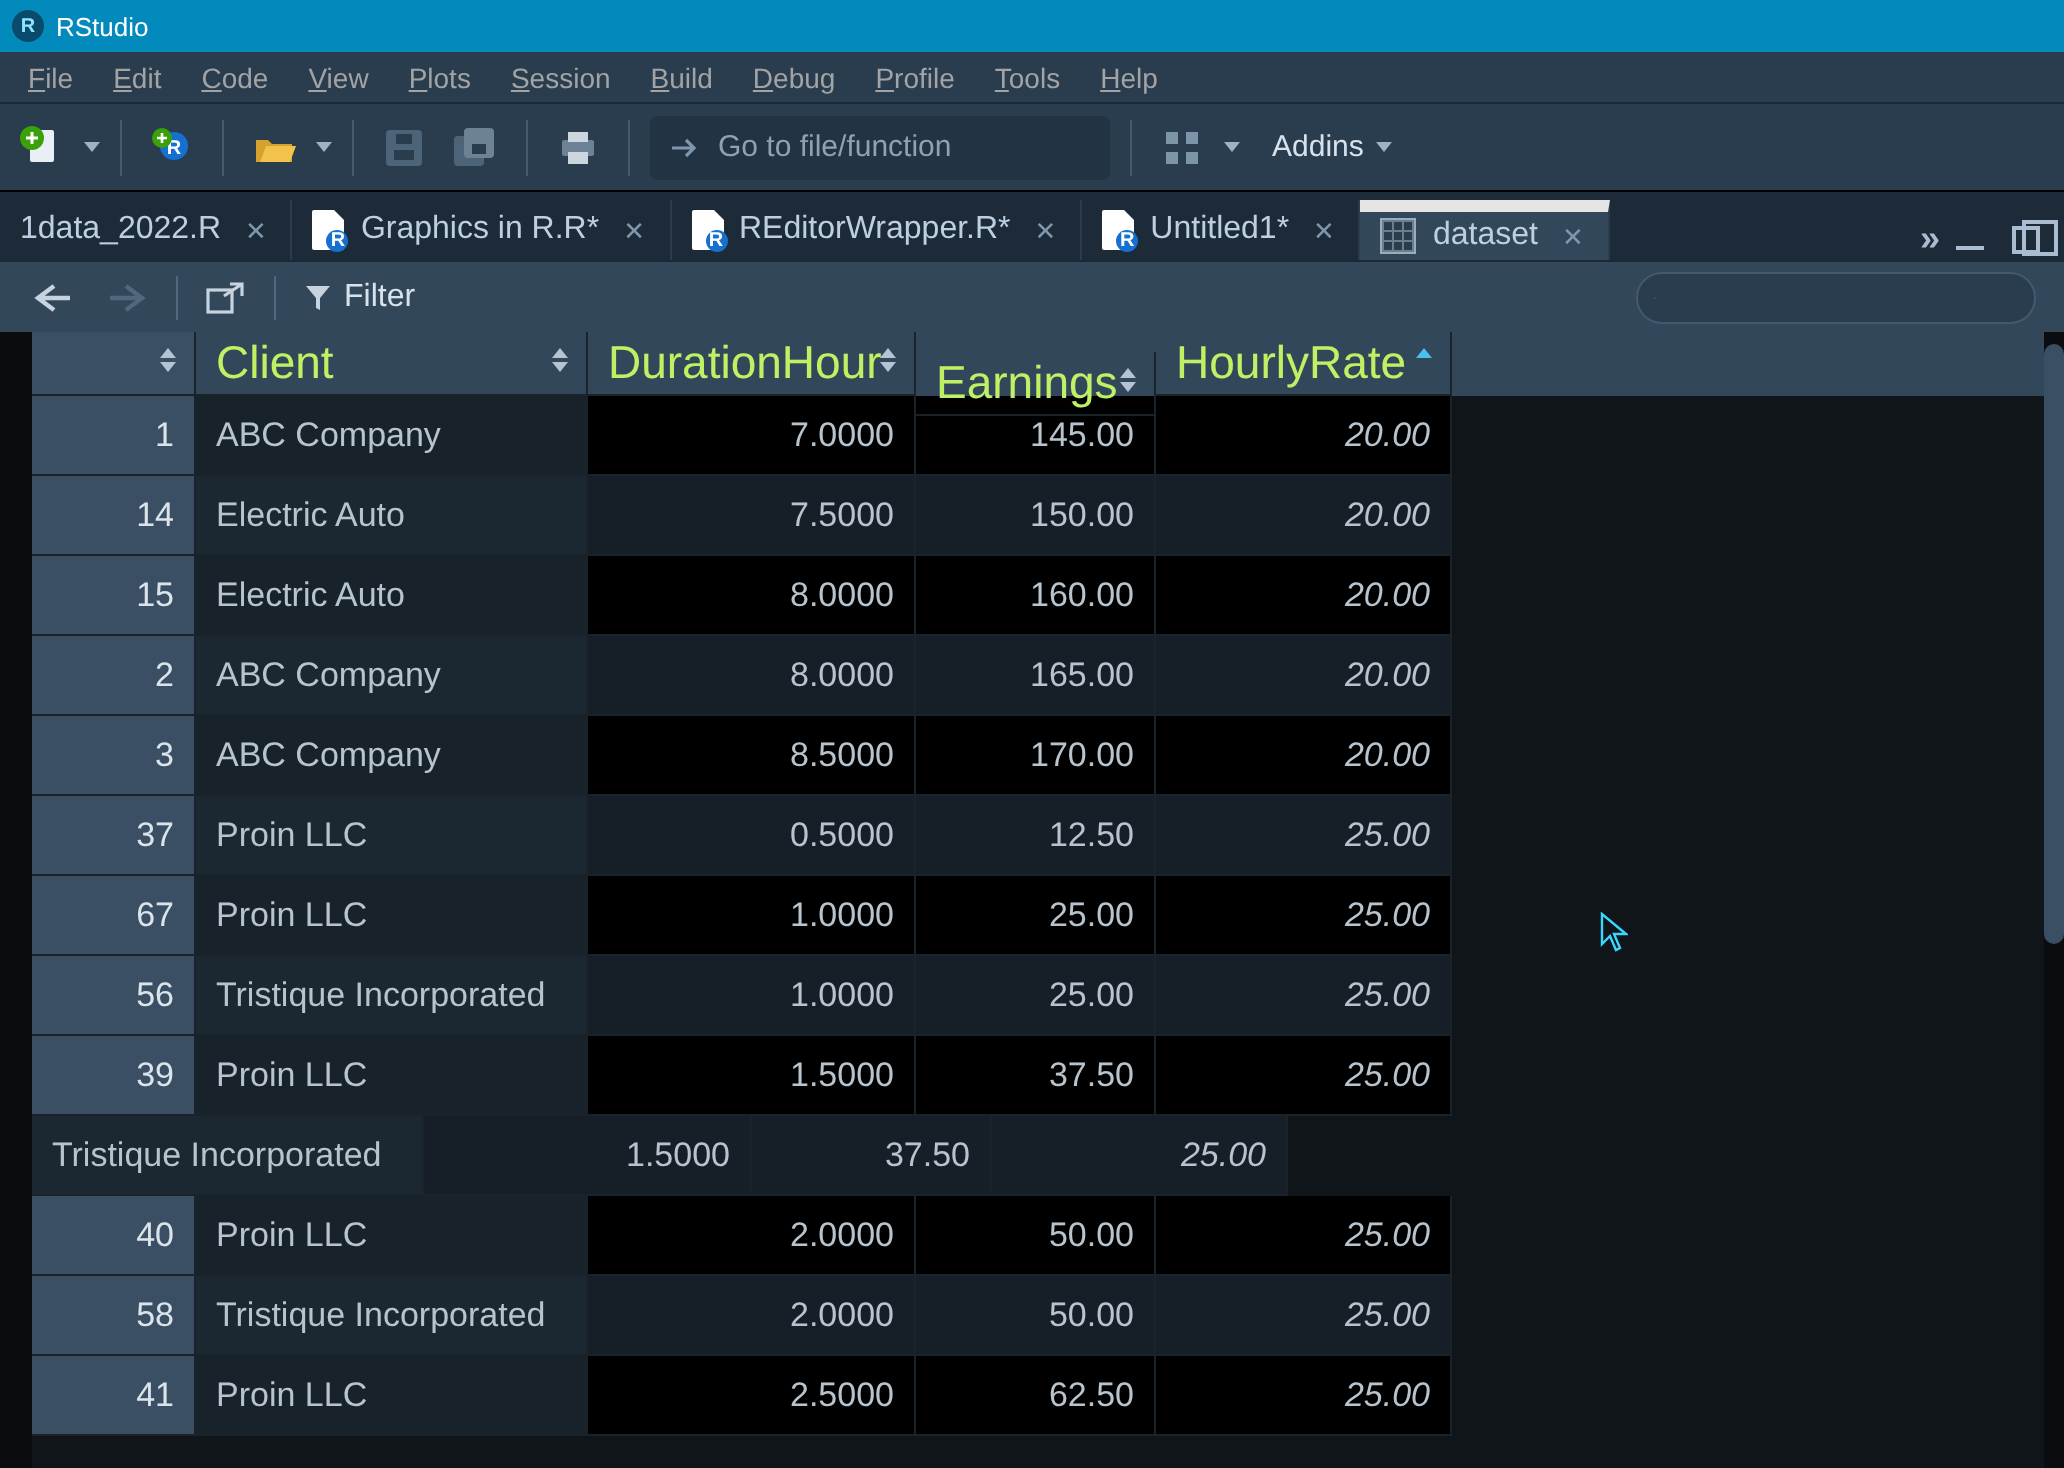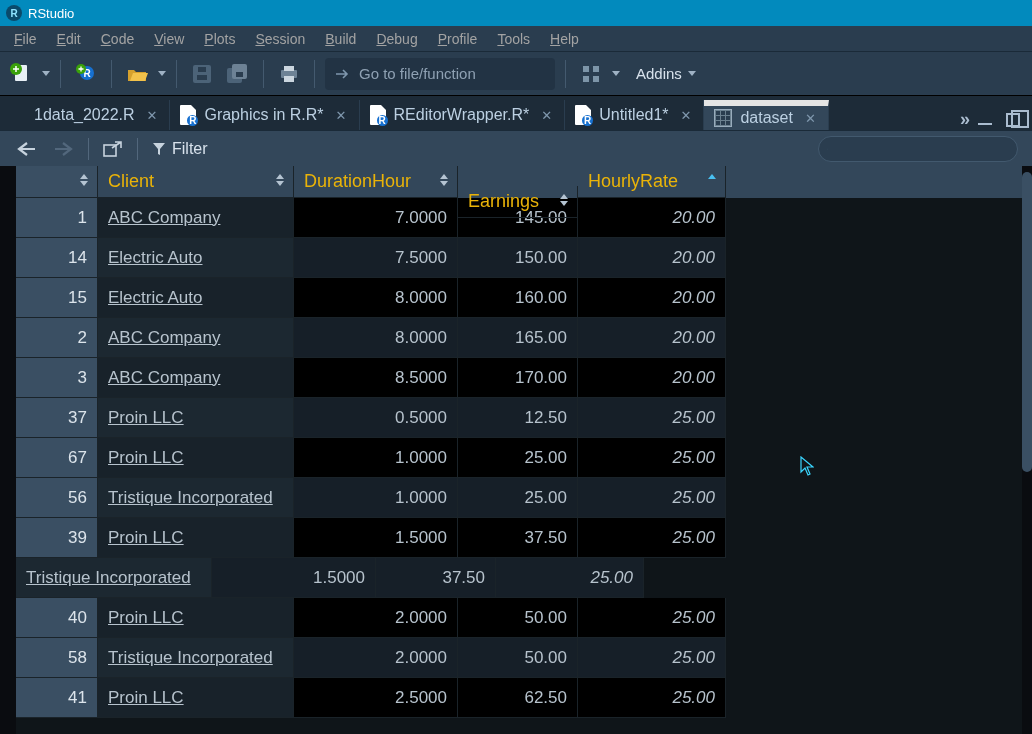--- a/index.html
+++ b/index.html
@@ -24,21 +24,21 @@
     linear-gradient(#7d95a8,#7d95a8), linear-gradient(#7d95a8,#7d95a8),
     linear-gradient(#7d95a8,#7d95a8), linear-gradient(#7d95a8,#7d95a8);
     background-size:6px 6px; background-repeat:no-repeat;
     background-position:0 0, 10px 0, 0 10px, 10px 10px; }
   .dd { width:0;height:0;border-left:4px solid transparent;border-right:4px solid transparent;border-top:5px solid #9fb2c4; }
 
   
   svg { display:block; }
 
   
-  .tabrow { height:34px; background:#1d2b38; display:flex; align-items:flex-end; padding-left:24px; position:relative;}
+  .tabrow { height:34px; background:#1d2b38; display:flex; align-items:flex-end; padding-left:0; position:relative;}
   .tab { height:30px; display:flex; align-items:center; color:#bcd0e2; font-size:16px; padding:0 12px 0 10px; gap:8px; border-right:1px solid #2a3d4f; cursor:default;}
   .tab.active { background:#33475a; border-top:6px solid #e5e5e5; padding-top:0;margin-top:48px; }
   .tab .close { color:#7f97ad; font-size:13px; margin-left:4px;}
   .ricon { display:inline-block; width:16px; height:20px; background:#fff; border-radius:1px; position:relative;}
   .ricon::before { content:""; position:absolute; right:0; top:0; width:0; height:0; border-left:5px solid #fff; border-top:5px solid #1d2b38;}
   .ricon::after { content:"R"; position:absolute; bottom:-1px; right:-2px; font-size:10px; font-weight:bold; color:#fff; background:#1670d0; width:11px; height:11px; border-radius:50%; display:flex; align-items:center; justify-content:center;}
   .gicon { width:18px; height:18px; background:repeating-linear-gradient(0deg,#6b808f 0 1px, transparent 1px 5px), repeating-linear-gradient(90deg,#6b808f 0 1px, transparent 1px 5px); background-color:#2a3d4f; border:1px solid #99acbc;}
   .tabright { margin-left:auto; display:flex; align-items:center; gap:14px; padding-right:12px; color:#aabccf;}
   .chev2 { font-size:18px; letter-spacing:-6px; font-weight:bold;}
   .winmin { width:14px; height:10px; border-bottom:2px solid #aabccf;}
@@ -52,37 +52,37 @@
   .popicon svg { color:#c7d3de; }
   .fsep { width:1px; height:22px; background:#52677c; }
   .filterbtn { color:#d8e2ec; font-size:16px; display:flex; align-items:center; gap:6px;}
   .searchbox { margin-left:auto; margin-right:14px; width:200px; height:26px; background:#2a3d4f; border:1px solid #42596e; border-radius:14px; display:flex; align-items:center; padding:0 8px;}
   .searchbox svg { color:#7f97ad; }
   .searchbox input { background:transparent; border:none; outline:none; flex:1; color:#d8e2ec; font-size:14px;}
 
   
   .workarea { position:relative; height:calc(734px - 26px - 26px - 44px - 34px - 36px); }
   .grid { position:absolute; left:16px; top:0; right:10px; bottom:0; overflow:hidden; background:#0f1519;}
-  .ghead { display:flex; height:32px; background:#33475a; color:#eab308; font-size:18px; align-items:flex-start; }
+  .ghead { display:flex; height:32px; background:#33475a; color:#bef264; font-size:23px; align-items:center; }
   .gh { border-right:1px solid #1a2329; border-bottom:1px solid #1a2329; height:100%; display:flex; align-items:center; padding:0 10px; position:relative;}
   .col-idx { width:82px; justify-content:flex-end; background:#3a4f63;}
   .col-cli { width:196px; }
   .col-dur { width:164px; }
   .col-ear { width:120px;margin-top:20px; }
   .col-rate{ width:148px; }
   .sorter { width:10px; height:14px; position:absolute; right:8px; top:8px; display:flex; flex-direction:column; gap:2px; align-items:center;}
   .sorter .up,.sorter .dn { width:0;height:0;border-left:4px solid transparent;border-right:4px solid transparent;}
   .sorter .up { border-bottom:5px solid #b5c4d2;}
   .sorter .dn { border-top:5px solid #b5c4d2;}
   .sorter.asc .up { border-bottom-color:#49c0f0; }
   .rows { }
   .row { display:flex; height:40px; color:#b7c3cd; font-size:17px; }
   .cell { border-right:1px solid #1a2329; border-bottom:1px solid #1a2329; display:flex; align-items:center; padding:0 10px;}
   .row .idx { width:82px; justify-content:flex-end; background:#3a4f63; color:#dce4eb;}
-  .row .cli { width:196px; background:#18222a;text-decoration:underline;}
+  .row .cli { width:196px; background:#18222a;}
   .row .num { justify-content:flex-end; background:#000000;}
   .row .dur { width:164px; }
   .row .ear { width:120px; }
   .row .rate{ width:148px;font-style:italic; }
   .row:nth-child(even) .cli { background:#1c2831;}
   .row:nth-child(even) .num { background:#161f28;}
 
   .scrollbar { position:absolute; right:0; top:6px; width:10px; height:300px; background:#3a4f63; border-radius:5px;}
   .cursor { position:absolute; left:800px; top:290px; color:#3ad6ff; font-size:16px; pointer-events:none;}
 

